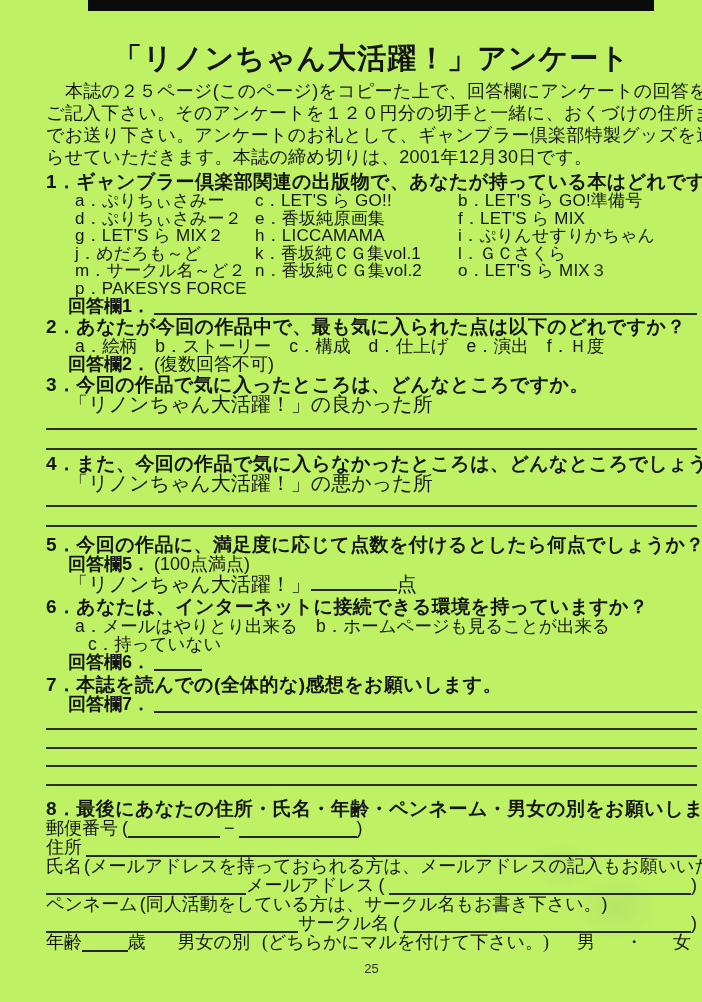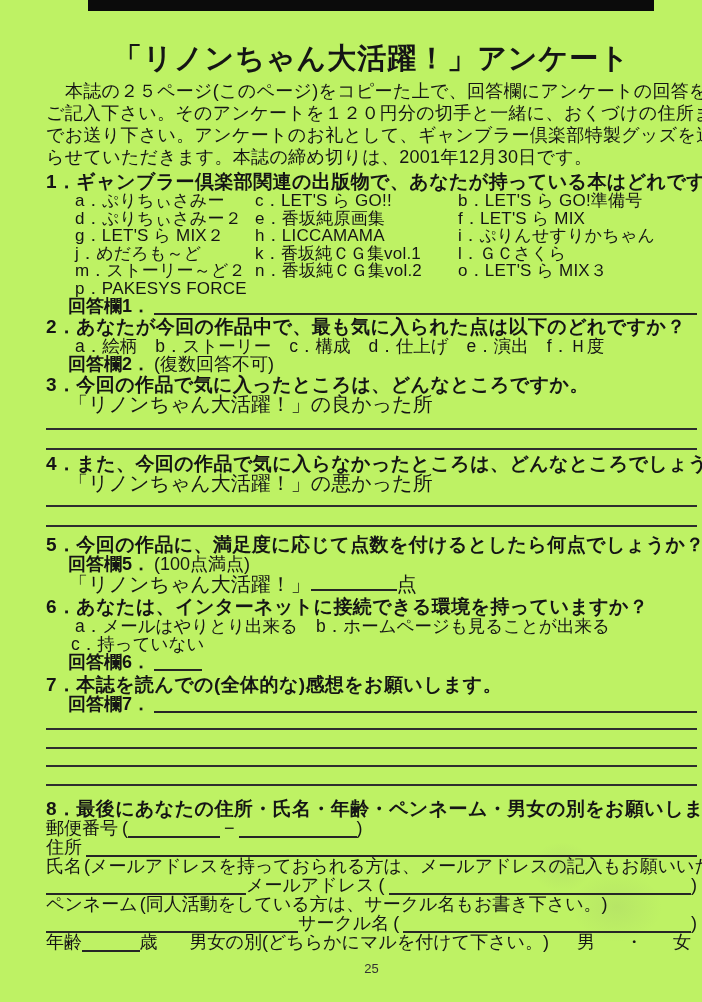--- a/index.html
+++ b/index.html
@@ -35,21 +35,21 @@
   .mt2{margin-top:2px;} .mt3{margin-top:3px;} .mt4{margin-top:4px;} .mt8{margin-top:8px;} .mt13{margin-top:13px;}
   .opts1 {
     margin-left:29px;
     display:grid;
     grid-template-columns:180px 203px 1fr;
     font-size:17px; line-height:17.5px;
     letter-spacing:0.2px;
   }
   .opts1 div { white-space:nowrap; }
   .opts-row { margin-left:29px; display:flex; gap:18px; font-size:17.5px; line-height:18px; white-space:nowrap; }
-  .optc { margin-left:25px; font-size:17.5px; line-height:18px; }
+  .optc { margin-left:42px; font-size:17.5px; line-height:18px; }
   .ans-row { display:flex; align-items:flex-end; margin-left:22px; font-size:18px; line-height:18px; }
   .ans-label { font-weight:bold; white-space:nowrap; }
   .ans-note { white-space:nowrap; margin-left:4px; }
   .u { display:inline-block; border-bottom:2px solid #262626; height:16px; vertical-align:baseline; }
   .u-fill { flex:1 1 auto; border-bottom:2px solid #262626; height:16px; margin-left:4px; }
   .rule { border-bottom:2px solid #2e2e2e; height:0; }
   .sub { margin-left:22px; font-size:20px; line-height:19px; white-space:nowrap; }
   .q8row { display:flex; align-items:flex-end; font-size:18px; line-height:19px; white-space:nowrap; }
   .pagenum { margin-top:9px; text-align:center; font-size:13px; color:#333; }
   .smudge { position:absolute; border-radius:50%; background:radial-gradient(closest-side, rgba(120,120,120,0.10), rgba(120,120,120,0)); }
@@ -80,21 +80,21 @@
       <div>b．LET'S ら GO!準備号</div>
       <div>d．ぷりちぃさみー２</div>
       <div>e．香坂純原画集</div>
       <div>f．LET'S ら MIX</div>
       <div>g．LET'S ら MIX２</div>
       <div>h．LICCAMAMA</div>
       <div>i．ぷりんせすりかちゃん</div>
       <div>j．めだろも～ど</div>
       <div>k．香坂純ＣＧ集vol.1</div>
       <div>l．ＧＣさくら</div>
-      <div>m．ストーリー～ど２</div>
+      <div>m．サークル名～ど２</div>
       <div>n．香坂純ＣＧ集vol.2</div>
       <div>o．LET'S ら MIX３</div>
       <div>p．PAKESYS FORCE</div>
     </div>
     <div class="ans-row">
       <span class="ans-label">回答欄1．</span>
       <span class="u-fill"></span>
     </div>
 
     <div class="h mt2">2．あなたが今回の作品中で、最も気に入られた点は以下のどれですか？</div>
@@ -191,20 +191,20 @@
       <span style="margin-left:4px;">(</span>
       <span class="u-fill"></span>
       <span>)</span>
     </div>
 
     <div class="q8row">
       <span>年齢</span>
       <span class="u" style="width:86px;"></span>
       <span>歳</span>
       <span style="margin-left:32px;">男女の別</span>
-      <span style="margin-left:0;">(どちらかにマルを付けて下さい。)</span>
+      <span style="margin-left:12px;font-family:Liberation Serif, serif;">(どちらかにマルを付けて下さい。)</span>
       <span style="margin-left:28px; letter-spacing:6px;">男　・　女</span>
     </div>
 
     <div class="pagenum">25</div>
 
   </div>
 </div>
 
 </body></html>

